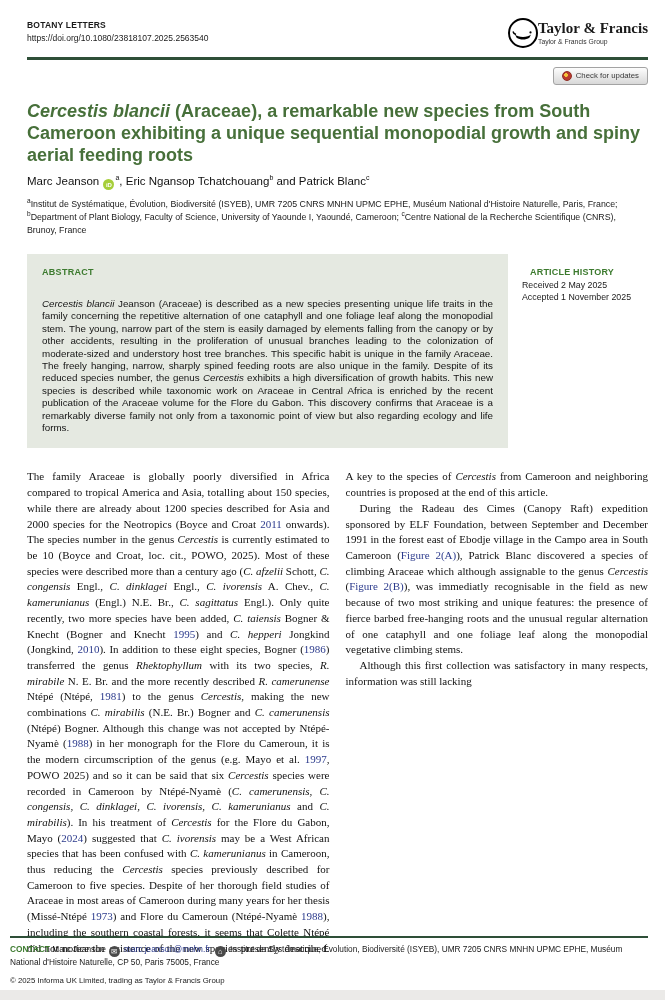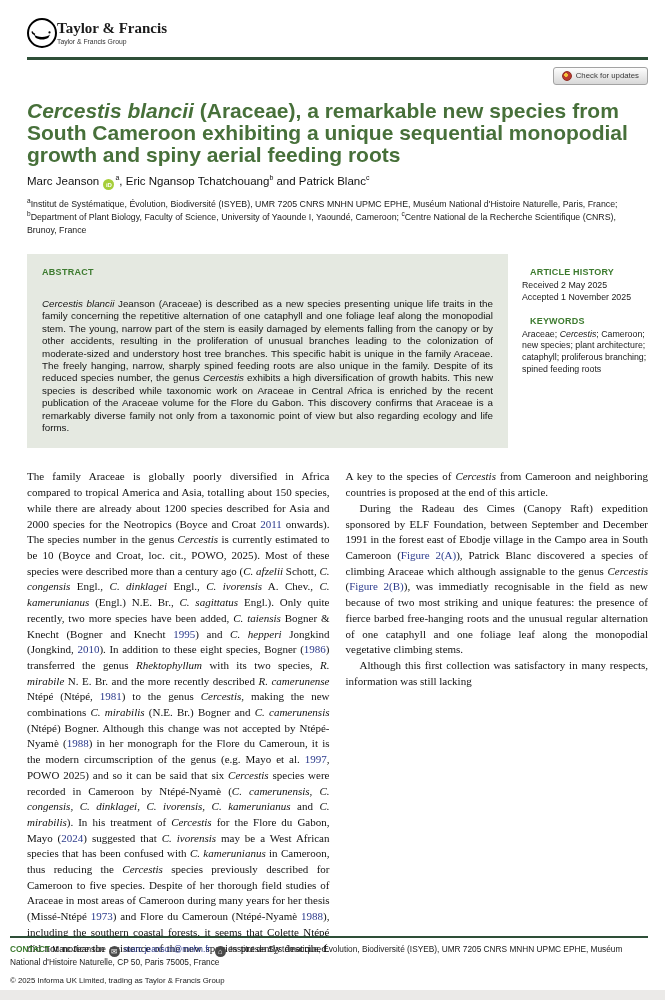--- a/index.html
+++ b/index.html
@@ -24,21 +24,21 @@
   
   .check-row { text-align:right; margin-top:7px; height:20px; }
   .check-btn { display:inline-flex; align-items:center; gap:4px; border:1px solid #a3a3a3;
     border-radius:3px; background:linear-gradient(#fdfdfd,#d8d8d8); padding:3px 8px;
     font-size:7.8px; color:#3a3a3a; cursor:pointer; }
   .crossmark { width:10px; height:10px; border-radius:50%;
     background:radial-gradient(circle at 38% 38%, #f5c33b 0 28%, #bb3a2e 30% 100%);
     border:1px solid #8f2b22; }
 
   
-  .title { font-size:21px; line-height:22px; font-weight:bold; color:#47703a;
+  .title { font-size:18px; line-height:22px; font-weight:bold; color:#47703a;
     margin:13px 0 0; max-width:620px; }
   .authors { font-size:11.5px; margin-top:9px; color:#111; }
   .authors sup { font-size:7px; }
   .affil { font-size:8.8px; line-height:13px; margin-top:8px; max-width:620px; }
   .affil sup { font-size:6.5px; }
 
   
   .abs-row { display:flex; margin-top:17px; }
   .abstract-box { width:481px; background:#e5e9e1; padding:13px 15px 14px; }
   .abs-head { font-size:9px; font-weight:bold; color:#3c7a2e; letter-spacing:.3px; margin:0 0 21px; }
@@ -76,20 +76,24 @@
   .copyright { font-size:7.8px; margin-top:7px; color:#222; }
   .bottom-strip { position:absolute; left:0; right:0; bottom:0; height:10px; background:#ebeae8; }
 </style>
 </head>
 <body>
 
 <div class="page">
   <div class="content">
 
     <div class="hdr">
+      <div>
+        <div class="journal-name">BOTANY LETTERS</div>
+        <div class="doi">https://doi.org/10.1080/23818107.2025.2563540</div>
+      </div>
       <div class="logo">
         <span class="logo-circle">
           <svg width="24" height="24" viewBox="0 0 24 24" aria-hidden="true">
             <path d="M4 13.5 c3 3.2 13 3.2 16 0 l-1.6 3.2 c-3.4 2.4 -9.4 2.4 -12.8 0 z" fill="#000"></path>
             <path d="M5 13.5 q-2.6 -0.8 -3 -3" stroke="#000" stroke-width="1.4" fill="none"></path>
             <circle cx="19.5" cy="11.4" r="1.1" fill="#000"></circle>
           </svg>
         </span>
         <span>
           <div class="logo-name">Taylor &amp; Francis</div>
@@ -117,24 +121,20 @@
       <div class="abstract-box">
         <div class="abs-head">ABSTRACT</div>
         <div class="abs-text"><span class="it">Cercestis blancii</span><span> Jeanson (Araceae) is described as a new species presenting unique life traits in the family concerning the repetitive alternation of one cataphyll and one foliage leaf along the monopodial stem. The young, narrow part of the stem is easily damaged by elements falling from the canopy or by other accidents, resulting in the proliferation of unusual branches leading to the colonization of moderate-sized and understory host tree branches. This specific habit is unique in the family Araceae. The freely hanging, narrow, sharply spined feeding roots are also unique in the family. Despite of its reduced species number, the genus </span><span class="it">Cercestis</span><span> exhibits a high diversification of growth habits. This new species is described while taxonomic work on Araceae in Central Africa is enriched by the recent publication of the Araceae volume for the Flore du Gabon. This discovery confirms that Araceae is a remarkably diverse family not only from a taxonomic point of view but also regarding ecology and life forms.</span></div>
       </div>
       <aside class="sidebar">
         <div class="sb-block">
           <div class="sb-head">ARTICLE HISTORY</div>
           <div class="sb-entry">Received 2 May 2025</div>
           <div class="sb-entry">Accepted 1 November 2025</div>
         </div>
-        <div class="sb-block">
-          <div class="sb-head">KEYWORDS</div>
-          <div class="sb-entry"><span>Araceae; </span><span class="it">Cercestis</span><span>; Cameroon; new species; plant architecture; cataphyll; proliferous branching; spined feeding roots</span></div>
-        </div>
       </aside>
     </div>
 
     <div class="body-cols">
         <p><span>The family Araceae is globally poorly diversified in Africa compared to tropical America and Asia, totalling about 150 species, while there are already about 1200 species described for Asia and 2000 species for the Neotropics (Boyce and Croat </span><span class="cite">2011</span><span> onwards). The species number in the genus </span><span class="it">Cercestis</span><span> is currently estimated to be 10 (Boyce and Croat, loc. cit., POWO, 2025). Most of these species were described more than a century ago (</span><span class="it">C. afzelii</span><span> Schott, </span><span class="it">C. congensis</span><span> Engl., </span><span class="it">C. dinklagei</span><span> Engl., </span><span class="it">C. ivorensis</span><span> A. Chev., </span><span class="it">C. kamerunianus</span><span> (Engl.) N.E. Br., </span><span class="it">C. sagittatus</span><span> Engl.). Only quite recently, two more species have been added, </span><span class="it">C. taiensis</span><span> Bogner &amp; Knecht (Bogner and Knecht </span><span class="cite">1995</span><span>) and </span><span class="it">C. hepperi</span><span> Jongkind (Jongkind, </span><span class="cite">2010</span><span>). In addition to these eight species, Bogner (</span><span class="cite">1986</span><span>) transferred the genus </span><span class="it">Rhektophyllum</span><span> with its two species, </span><span class="it">R. mirabile</span><span> N. E. Br. and the more recently described </span><span class="it">R. camerunense</span><span> Ntépé (Ntépé, </span><span class="cite">1981</span><span>) to the genus </span><span class="it">Cercestis</span><span>, making the new combinations </span><span class="it">C. mirabilis</span><span> (N.E. Br.) Bogner and </span><span class="it">C. camerunensis</span><span> (Ntépé) Bogner. Although this change was not accepted by Ntépé-Nyamè (</span><span class="cite">1988</span><span>) in her monograph for the Flore du Cameroun, it is the modern circumscription of the genus (e.g. Mayo et al. </span><span class="cite">1997</span><span>, POWO 2025) and so it can be said that six </span><span class="it">Cercestis</span><span> species were recorded in Cameroon by Ntépé-Nyamè (</span><span class="it">C. camerunensis, C. congensis, C. dinklagei, C. ivorensis, C. kamerunianus</span><span> and </span><span class="it">C. mirabilis</span><span>). In his treatment of </span><span class="it">Cercestis</span><span> for the Flore du Gabon, Mayo (</span><span class="cite">2024</span><span>) suggested that </span><span class="it">C. ivorensis</span><span> may be a West African species that has been confused with </span><span class="it">C. kamerunianus</span><span> in Cameroon, thus reducing the </span><span class="it">Cercestis</span><span> species previously described for Cameroon to five species. Despite of her thorough field studies of Araceae in most areas of Cameroon during many years for her thesis (Missé-Ntépé </span><span class="cite">1973</span><span>) and Flore du Cameroun (Ntépé-Nyamè </span><span class="cite">1988</span><span>), including the southern coastal forests, it seems that Colette Ntépé did not notice the existence of the new species presently described. A key to the species of </span><span class="it">Cercestis</span><span> from Cameroon and neighboring countries is proposed at the end of this article.</span></p>
         <p class="indent"><span>During the Radeau des Cimes (Canopy Raft) expedition sponsored by ELF Foundation, between September and December 1991 in the forest east of Ebodje village in the Campo area in South Cameroon (</span><span class="cite">Figure 2(A)</span><span>), Patrick Blanc discovered a species of climbing Araceae which although assignable to the genus </span><span class="it">Cercestis</span><span> (</span><span class="cite">Figure 2(B)</span><span>), was immediatly recognisable in the field as new because of two most striking and unique features: the presence of fierce barbed free-hanging roots and the unusual regular alternation of one cataphyll and one foliage leaf along the monopodial vegetative climbing stems.</span></p>
         <p class="indent"><span>Although this first collection was satisfactory in many respects, information was still lacking</span></p>
       </div>
 
   </div>

